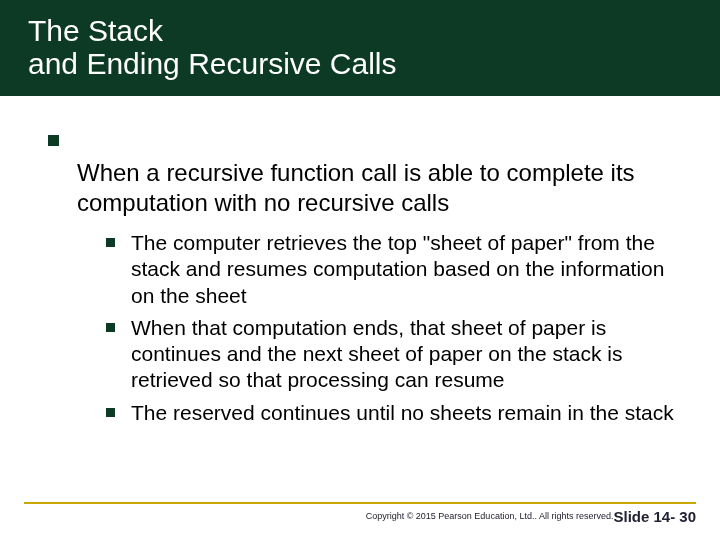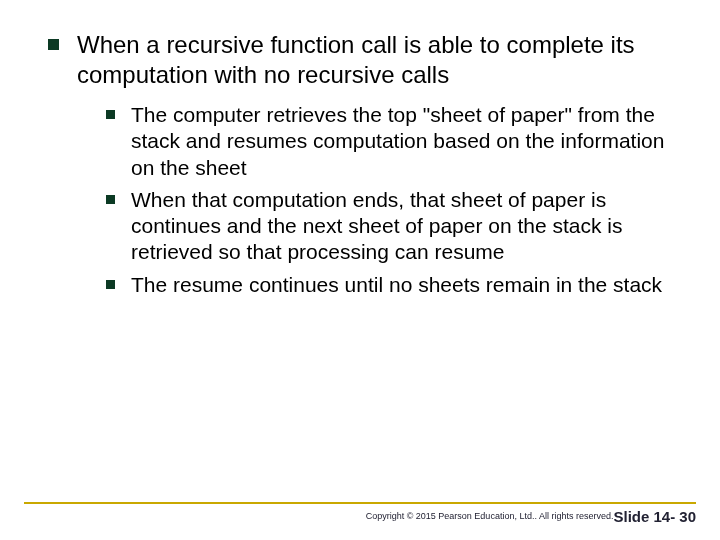--- a/index.html
+++ b/index.html
@@ -4,51 +4,55 @@
 <style>
   * { box-sizing: border-box; margin: 0; padding: 0; }
   html, body { width: 720px; height: 540px; font-family: Arial, Helvetica, sans-serif; background: #fff; }
   .slide { width: 720px; height: 540px; display: flex; flex-direction: column; }
   .title-bar { background: #0c3a24; color: #fff; padding: 14px 28px 16px; }
   .title-bar .t1 { font-size: 30px; font-weight: 400; line-height: 1.1; }
   .title-bar .t2 { font-size: 30px; font-weight: 400; line-height: 1.1; }
   .content { flex: 1; padding: 30px 40px 0 48px; color: #000; }
   .lvl1 { display: flex; margin-bottom: 12px; }
   .lvl1 .bullet { width: 11px; height: 11px; background: #0c3a24; margin-top: 9px; margin-right: 18px; flex-shrink: 0; }
-  .lvl1 .text { font-size: 24px; line-height: 1.25; }
+  .lvl1 .text { font-size: 24px; line-height: 1.25; margin-top: 32px; }
   .lvl2-wrap { margin-left: 58px; margin-top: 2px; }
   .lvl2 { display: flex; margin-bottom: 6px; }
   .lvl2 .bullet { width: 9px; height: 9px; background: #0c3a24; margin-top: 8px; margin-right: 16px; flex-shrink: 0; }
   .lvl2 .text { font-size: 21px; line-height: 1.25; }
   .footer { height: 40px; display: flex; align-items: center; justify-content: flex-end; padding: 0 24px 8px 24px; position: relative; }
   .footer .rule { position: absolute; top: 2px; left: 24px; right: 24px; height: 2px; background: #c9a800; }
   .footer .copyright { font-size: 9px; color: #223; }
   .footer .slidenum { font-size: 15px; font-weight: bold; color: #223; }
 </style>
 </head>
 <body>
 
 <div class="slide">
+  <div class="title-bar">
+    <div class="t1">The Stack</div>
+    <div class="t2">and Ending Recursive Calls</div>
+  </div>
   <div class="content">
     <div class="lvl1">
       <div class="bullet"></div>
       <div class="text">When a recursive function call is able to complete its computation with no recursive calls</div>
     </div>
     <div class="lvl2-wrap">
       <div class="lvl2">
         <div class="bullet"></div>
         <div class="text">The computer retrieves the top "sheet of paper" from the stack and resumes computation based on the information on the sheet</div>
       </div>
       <div class="lvl2">
         <div class="bullet"></div>
         <div class="text">When that computation ends, that sheet of paper is continues and the next sheet of paper on the stack is retrieved so that processing can resume</div>
       </div>
       <div class="lvl2">
         <div class="bullet"></div>
-        <div class="text">The resume continues until no sheets remain in the stack</div>
+        <div class="text">The reserved continues until no sheets remain in the stack</div>
       </div>
     </div>
   </div>
   <div class="footer">
     <div class="rule"></div>
     <div class="copyright">Copyright © 2015 Pearson Education, Ltd.. All rights reserved.</div>
     <div class="slidenum">Slide 14- 30</div>
   </div>
 </div>
 

